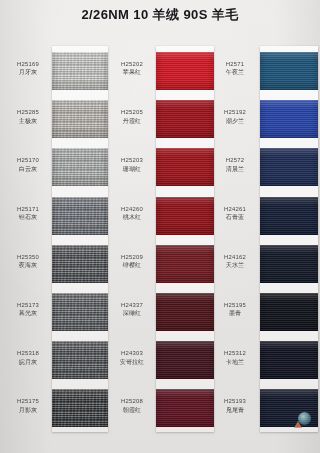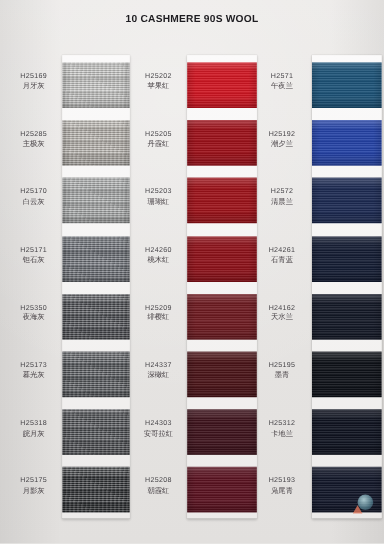--- a/index.html
+++ b/index.html
@@ -189,21 +189,21 @@
     border-right: 4px solid transparent;
     border-bottom: 7px solid rgba(226,120,92,0.8);
   }
 </style>
 </head>
 <body>
 
 <div id="page">
 
   <div class="header">
-    <div class="subtitle">10 CASHMERE  90S WOOL</div>
+    <div class="title">2/26NM  10 羊绒  90S 羊毛</div>
   </div>
 
   <div class="columns">
       <div class="colgroup c0">
         <div class="labelstrip">
           <div class="labelcell" style="top: 18px;">
             <div class="lab-code">H25169</div>
             <div class="lab-name">月牙灰</div>
           </div>
           <div class="labelcell" style="top: 66.2px;">

